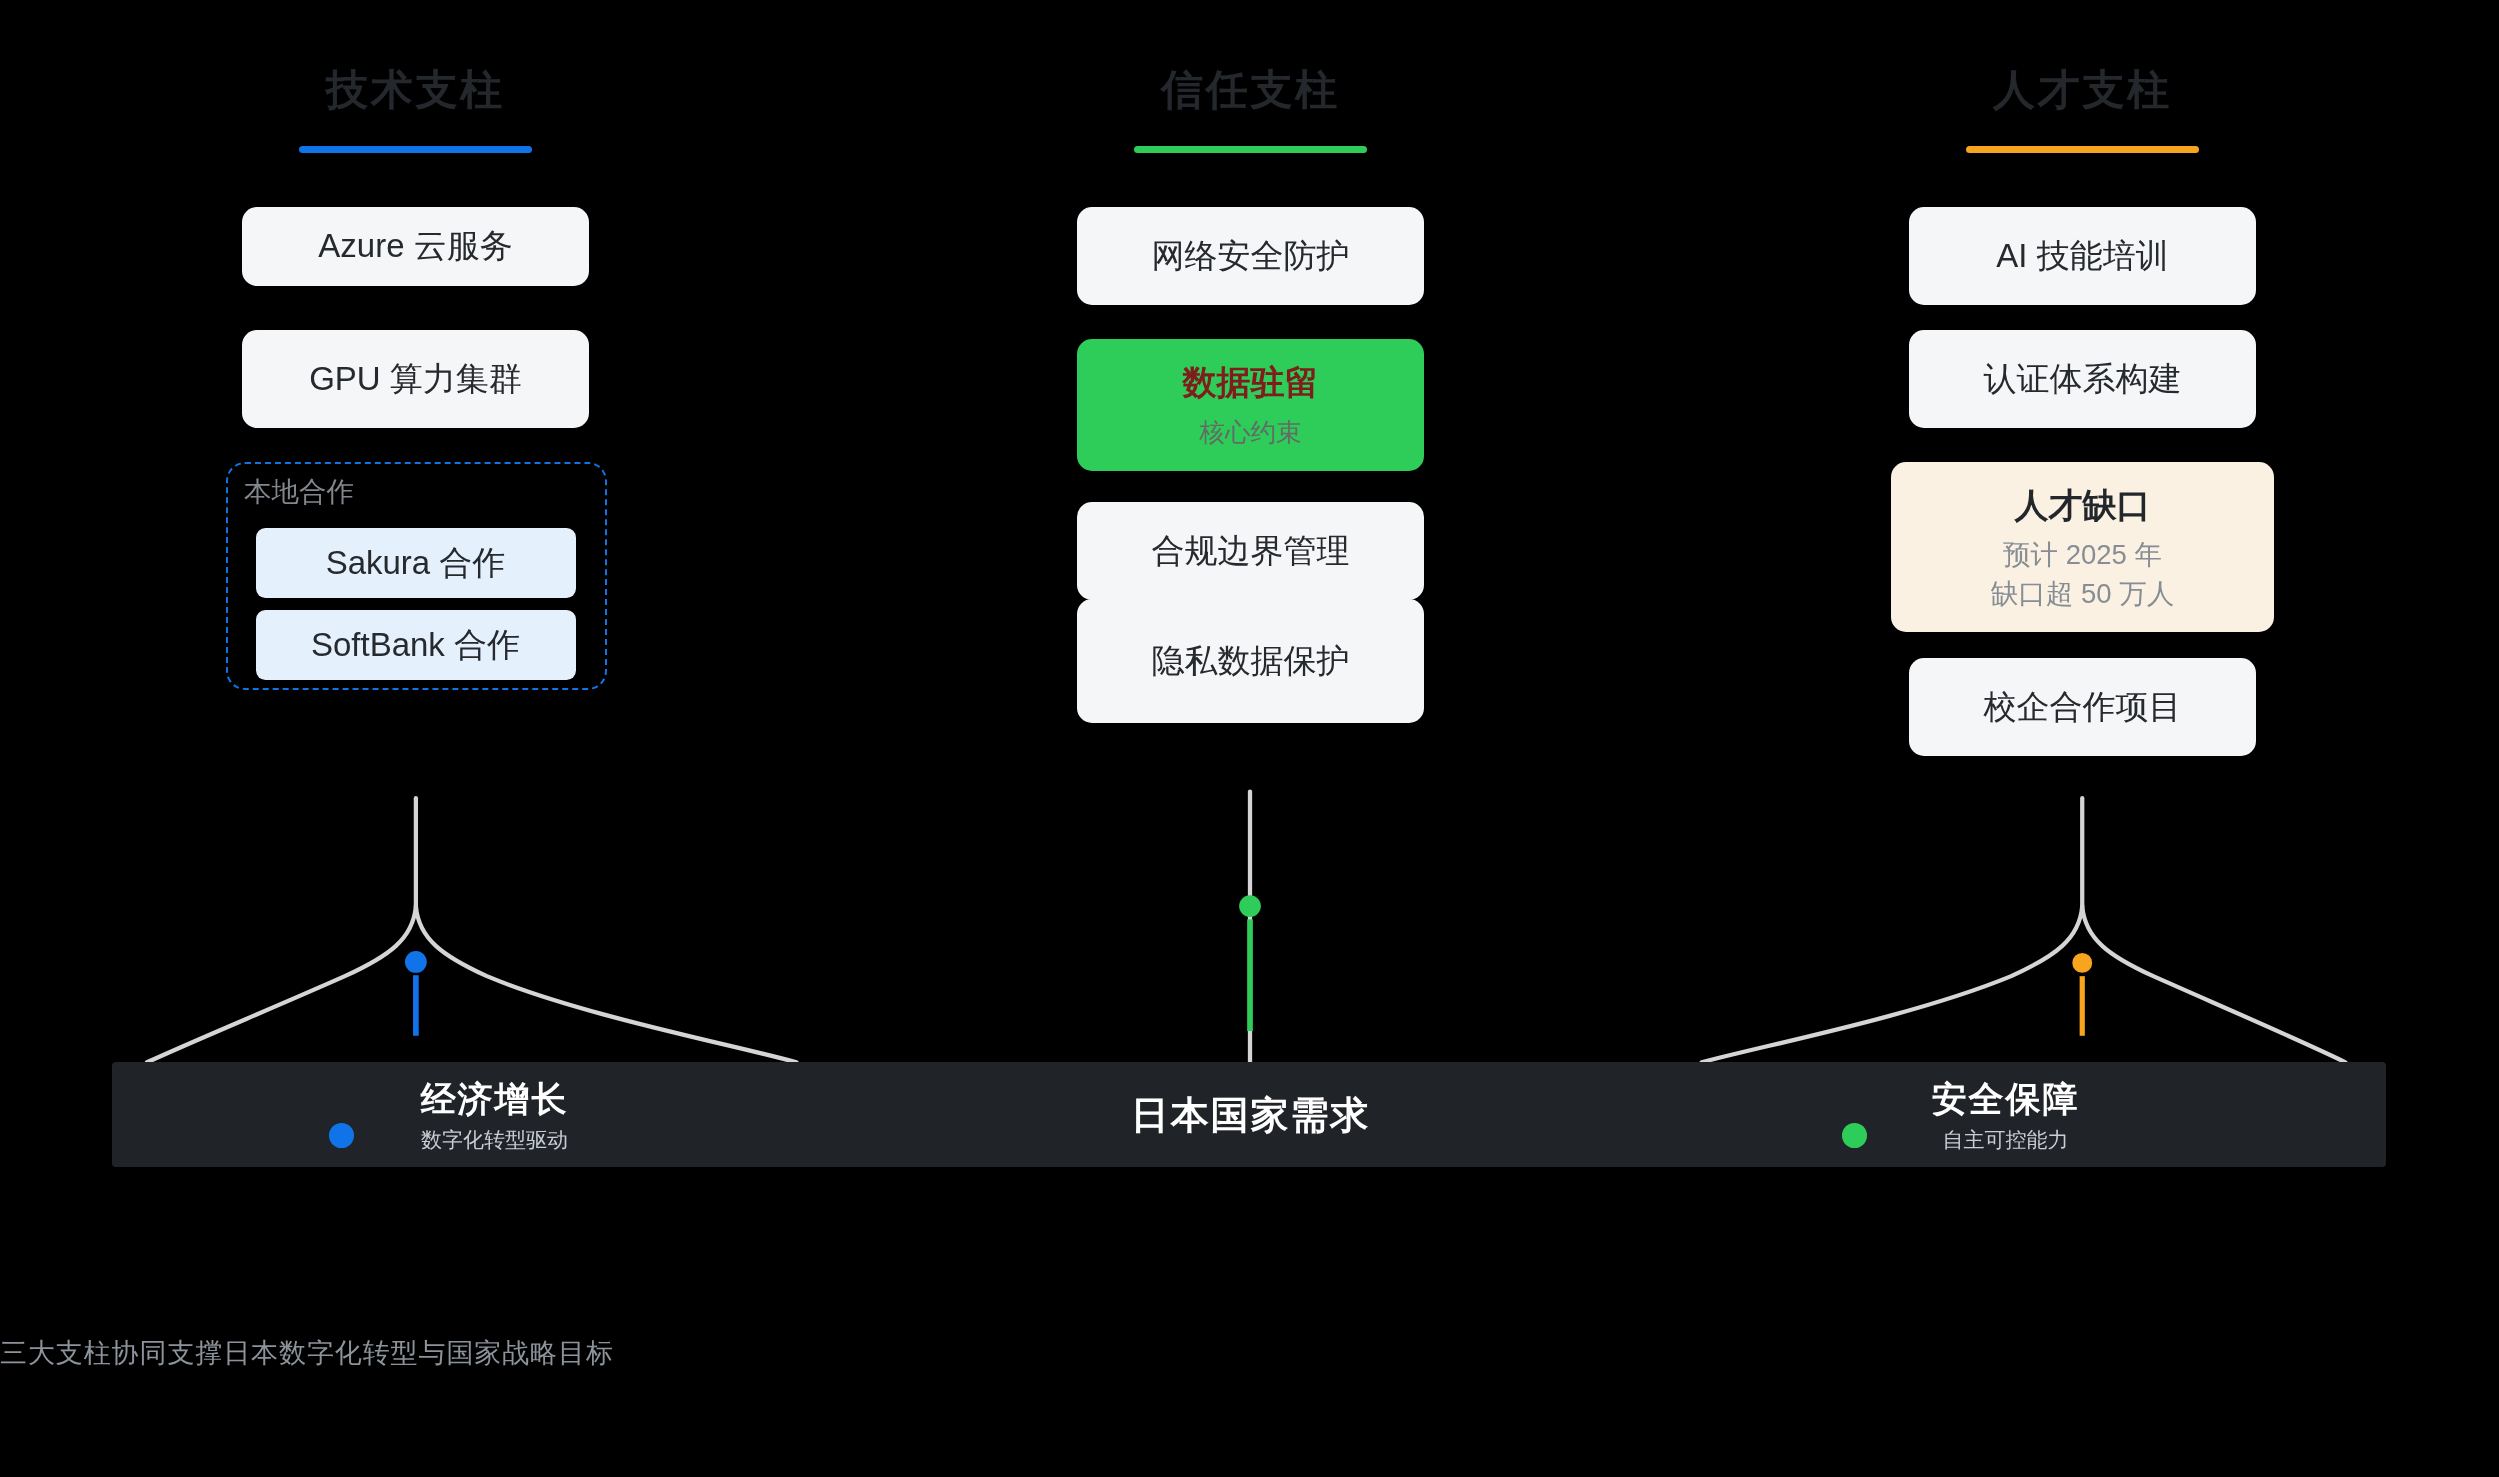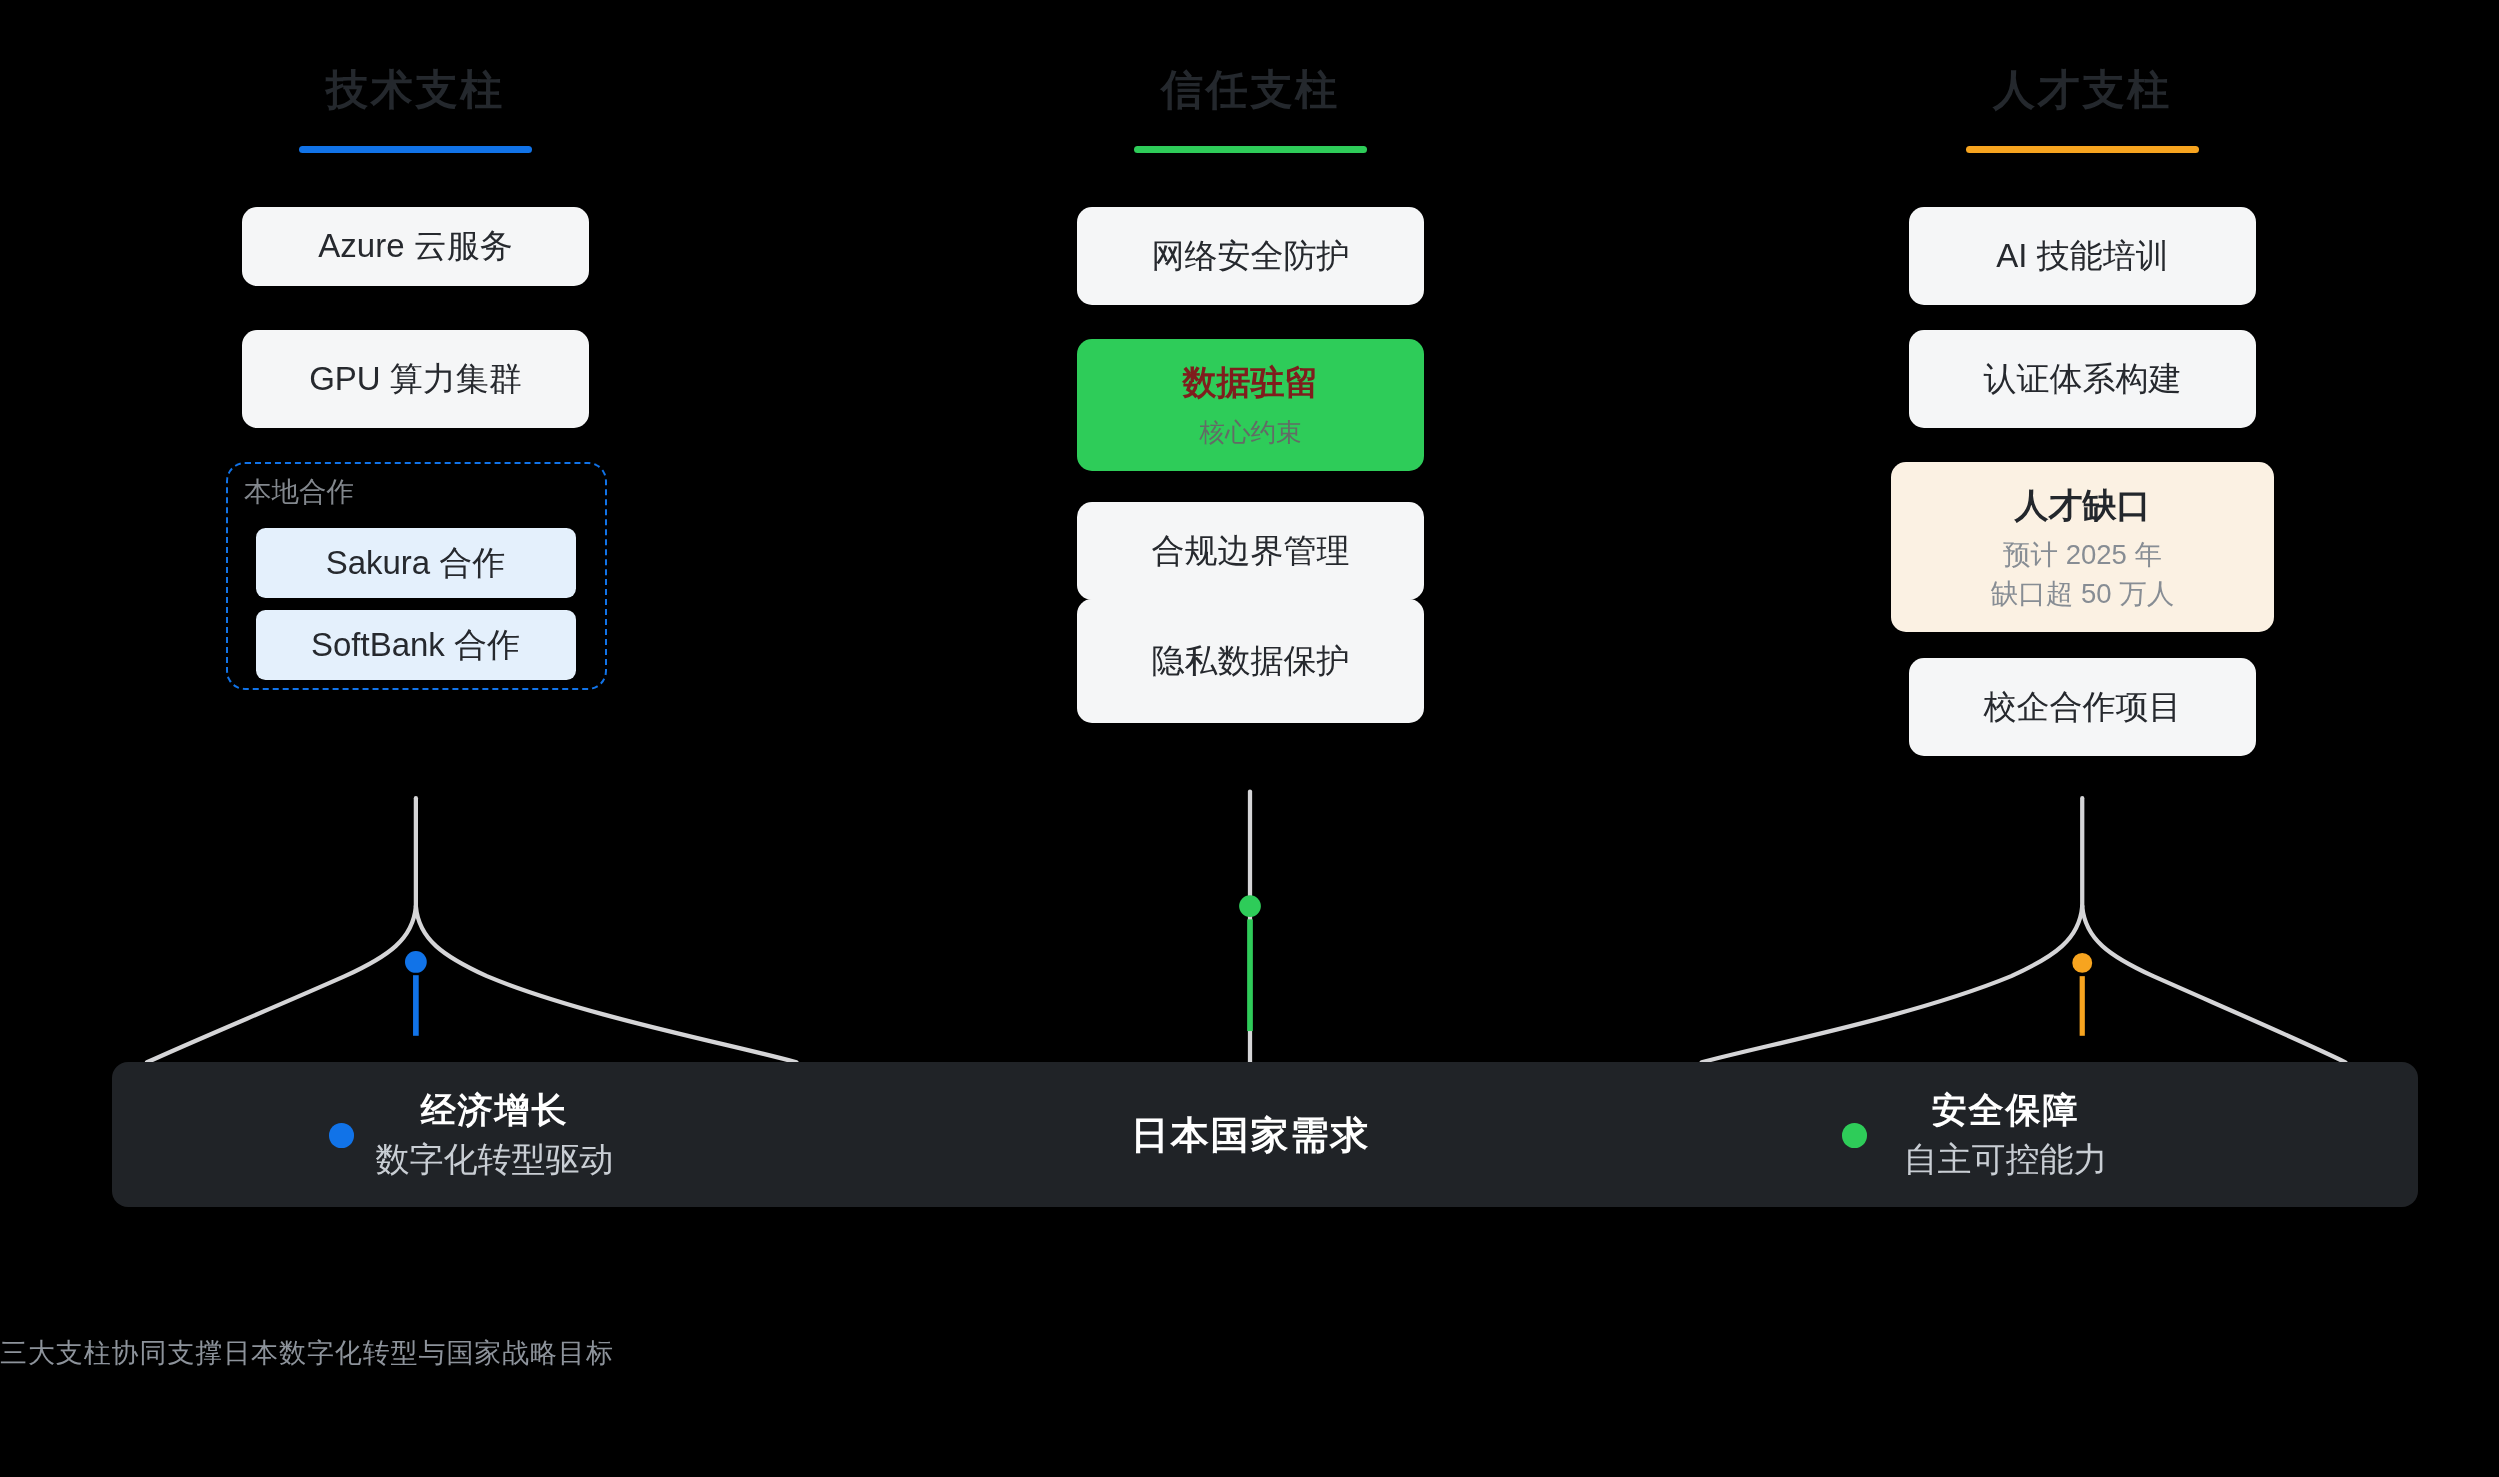--- a/index.html
+++ b/index.html
@@ -56,34 +56,34 @@
     background:var(--lightblue-bg,#e4f0fc);
     display:flex;align-items:center;justify-content:center;
     font-size:33px;color:var(--box-text,#26292e);
   }
 
   
   .connectors{position:absolute;left:0;top:0;pointer-events:none;}
 
   
   .bottom-bar{
-    position:absolute;left:112px;top:1062px;width:2274px;height:145px;
-    background:var(--bar-bg,#202327);border-radius:16px;padding-left:32px;
+    position:absolute;left:112px;top:1062px;width:2274px;height:105px;
+    background:var(--bar-bg,#202327);border-radius:4px;
   }
   .bar-dot{position:absolute;top:61px;width:24.6px;height:24.6px;border-radius:50%;}
   .dot-blue{left:217px;background:var(--accent-blue,#1173e8);}
   .dot-green{left:1730px;background:var(--accent-green,#2ecc59);}
   .bar-group{
     position:absolute;top:50%;transform:translateY(-50%);width:303px;text-align:center;
   }
   .bar-group-left{left:231px;}
   .bar-group-right{left:1742px;}
   .bar-group-center{left:987px;}
   .bar-title{font-size:35px;font-weight:bold;letter-spacing:1.9px;color:var(--bar-title,#ffffff);}
-  .bar-sub{font-size:34px;margin-top:3px;color:var(--bar-sub,#c9ced4);}
+  .bar-sub{font-size:21px;margin-top:3px;color:var(--bar-sub,#c9ced4);}
   .bar-center-title{font-size:38px;font-weight:bold;letter-spacing:1.9px;color:var(--bar-title,#ffffff);}
 
   .caption{
     position:absolute;left:0;top:1335px;width:2296px;text-align:left;
     font-size:27px;color:var(--caption-color,#8d939b);letter-spacing:0.9px;
   }
 </style>
 </head>
 <body>
 

